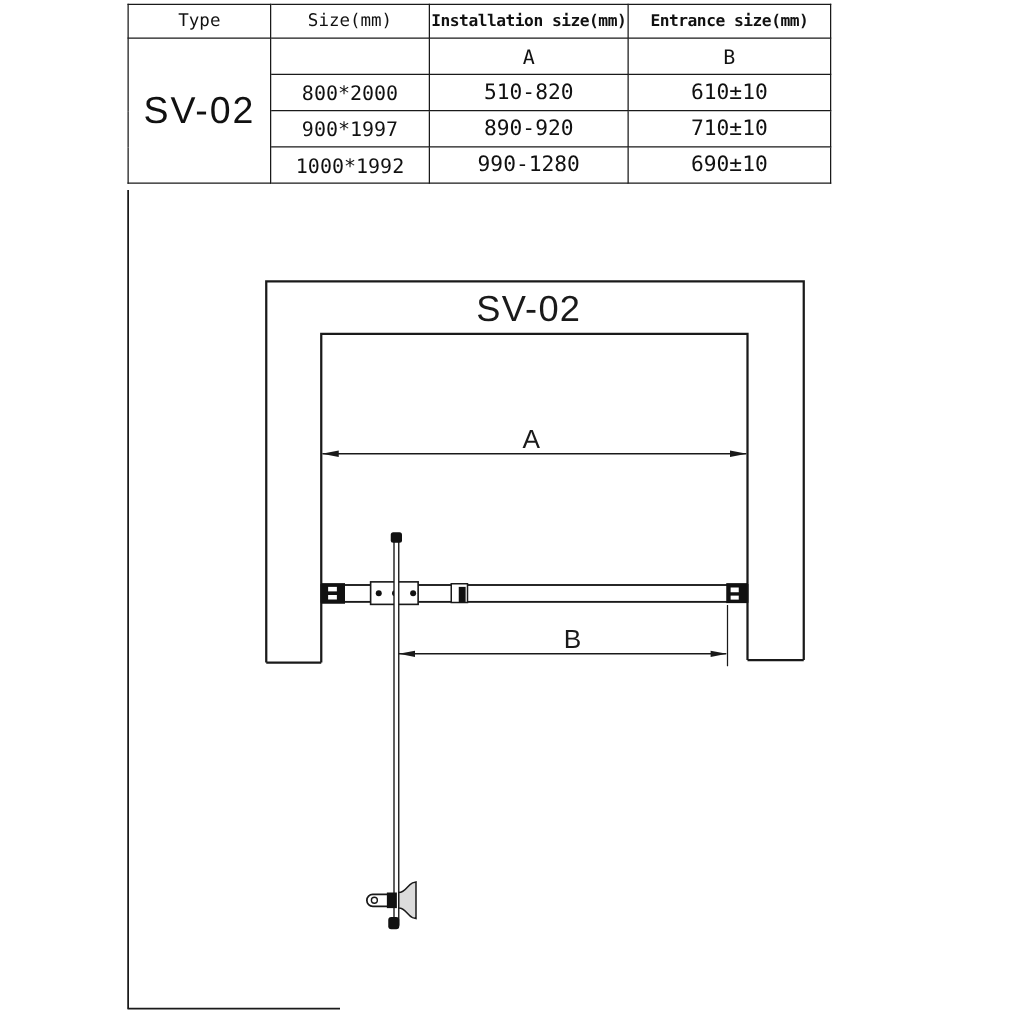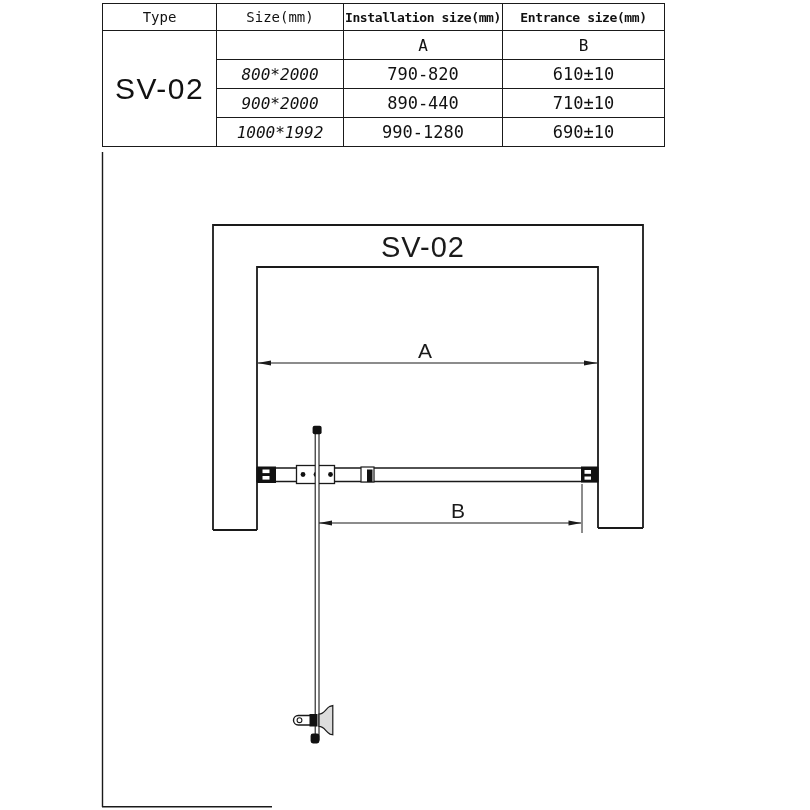--- a/index.html
+++ b/index.html
@@ -8,21 +8,21 @@
 
   
   table.spec{position:absolute;left:102px;top:3px;border-collapse:collapse;table-layout:fixed;}
   table.spec td, table.spec th{border:1.4px solid #1a1a1a;text-align:center;vertical-align:middle;
         padding:0;background:#fff;overflow:hidden;white-space:nowrap;margin-top:20px;}
   .col-type{width:114px;} .col-size{width:127px;} .col-inst{width:159px;} .col-ent{width:162px;}
   tr.r-head{height:27px;} tr.r-sub{height:29px;} tr.r-data{height:29px;}
   .h{font-weight:bold;font-size:13px;letter-spacing:-0.4px;}
   .h-short{font-weight:normal;font-size:14px;letter-spacing:0;}
   .sub{font-size:16px;}
-  .cell-size{font-size:16px;font-style:italic;}
+  .cell-size{font-size:16px;}
   .cell-val{font-size:17px;}
   .type-cell{font-family:"Liberation Sans",sans-serif;font-size:30px;font-weight:400;letter-spacing:1.5px;}
 
   
   svg.drawing{position:absolute;left:0;top:0;}
   .ln{stroke:#1a1a1a;fill:none;}
   .t-title{font-family:"Liberation Sans",sans-serif;font-size:29px;letter-spacing:1px;fill:#1a1a1a;}
   .t-dim{font-family:"Liberation Sans",sans-serif;font-size:21px;fill:#1a1a1a;}
 </style>
 </head>
@@ -45,26 +45,26 @@
       <th class="h">Entrance size(mm)</th>
     </tr>
     <tr class="r-sub">
       <td rowspan="4" class="type-cell">SV-02</td>
       <td></td>
       <td class="sub">A</td>
       <td class="sub">B</td>
     </tr>
     <tr class="r-data">
       <td class="cell-size">800*2000</td>
-      <td class="cell-val">790-820</td>
+      <td class="cell-val">510-820</td>
       <td class="cell-val">610±10</td>
     </tr>
     <tr class="r-data">
-      <td class="cell-size">900*2000</td>
-      <td class="cell-val">890-440</td>
+      <td class="cell-size">900*1997</td>
+      <td class="cell-val">890-920</td>
       <td class="cell-val">710±10</td>
     </tr>
     <tr class="r-data">
       <td class="cell-size">1000*1992</td>
       <td class="cell-val">990-1280</td>
       <td class="cell-val">690±10</td>
     </tr>
   </tbody>
     </table>
 

